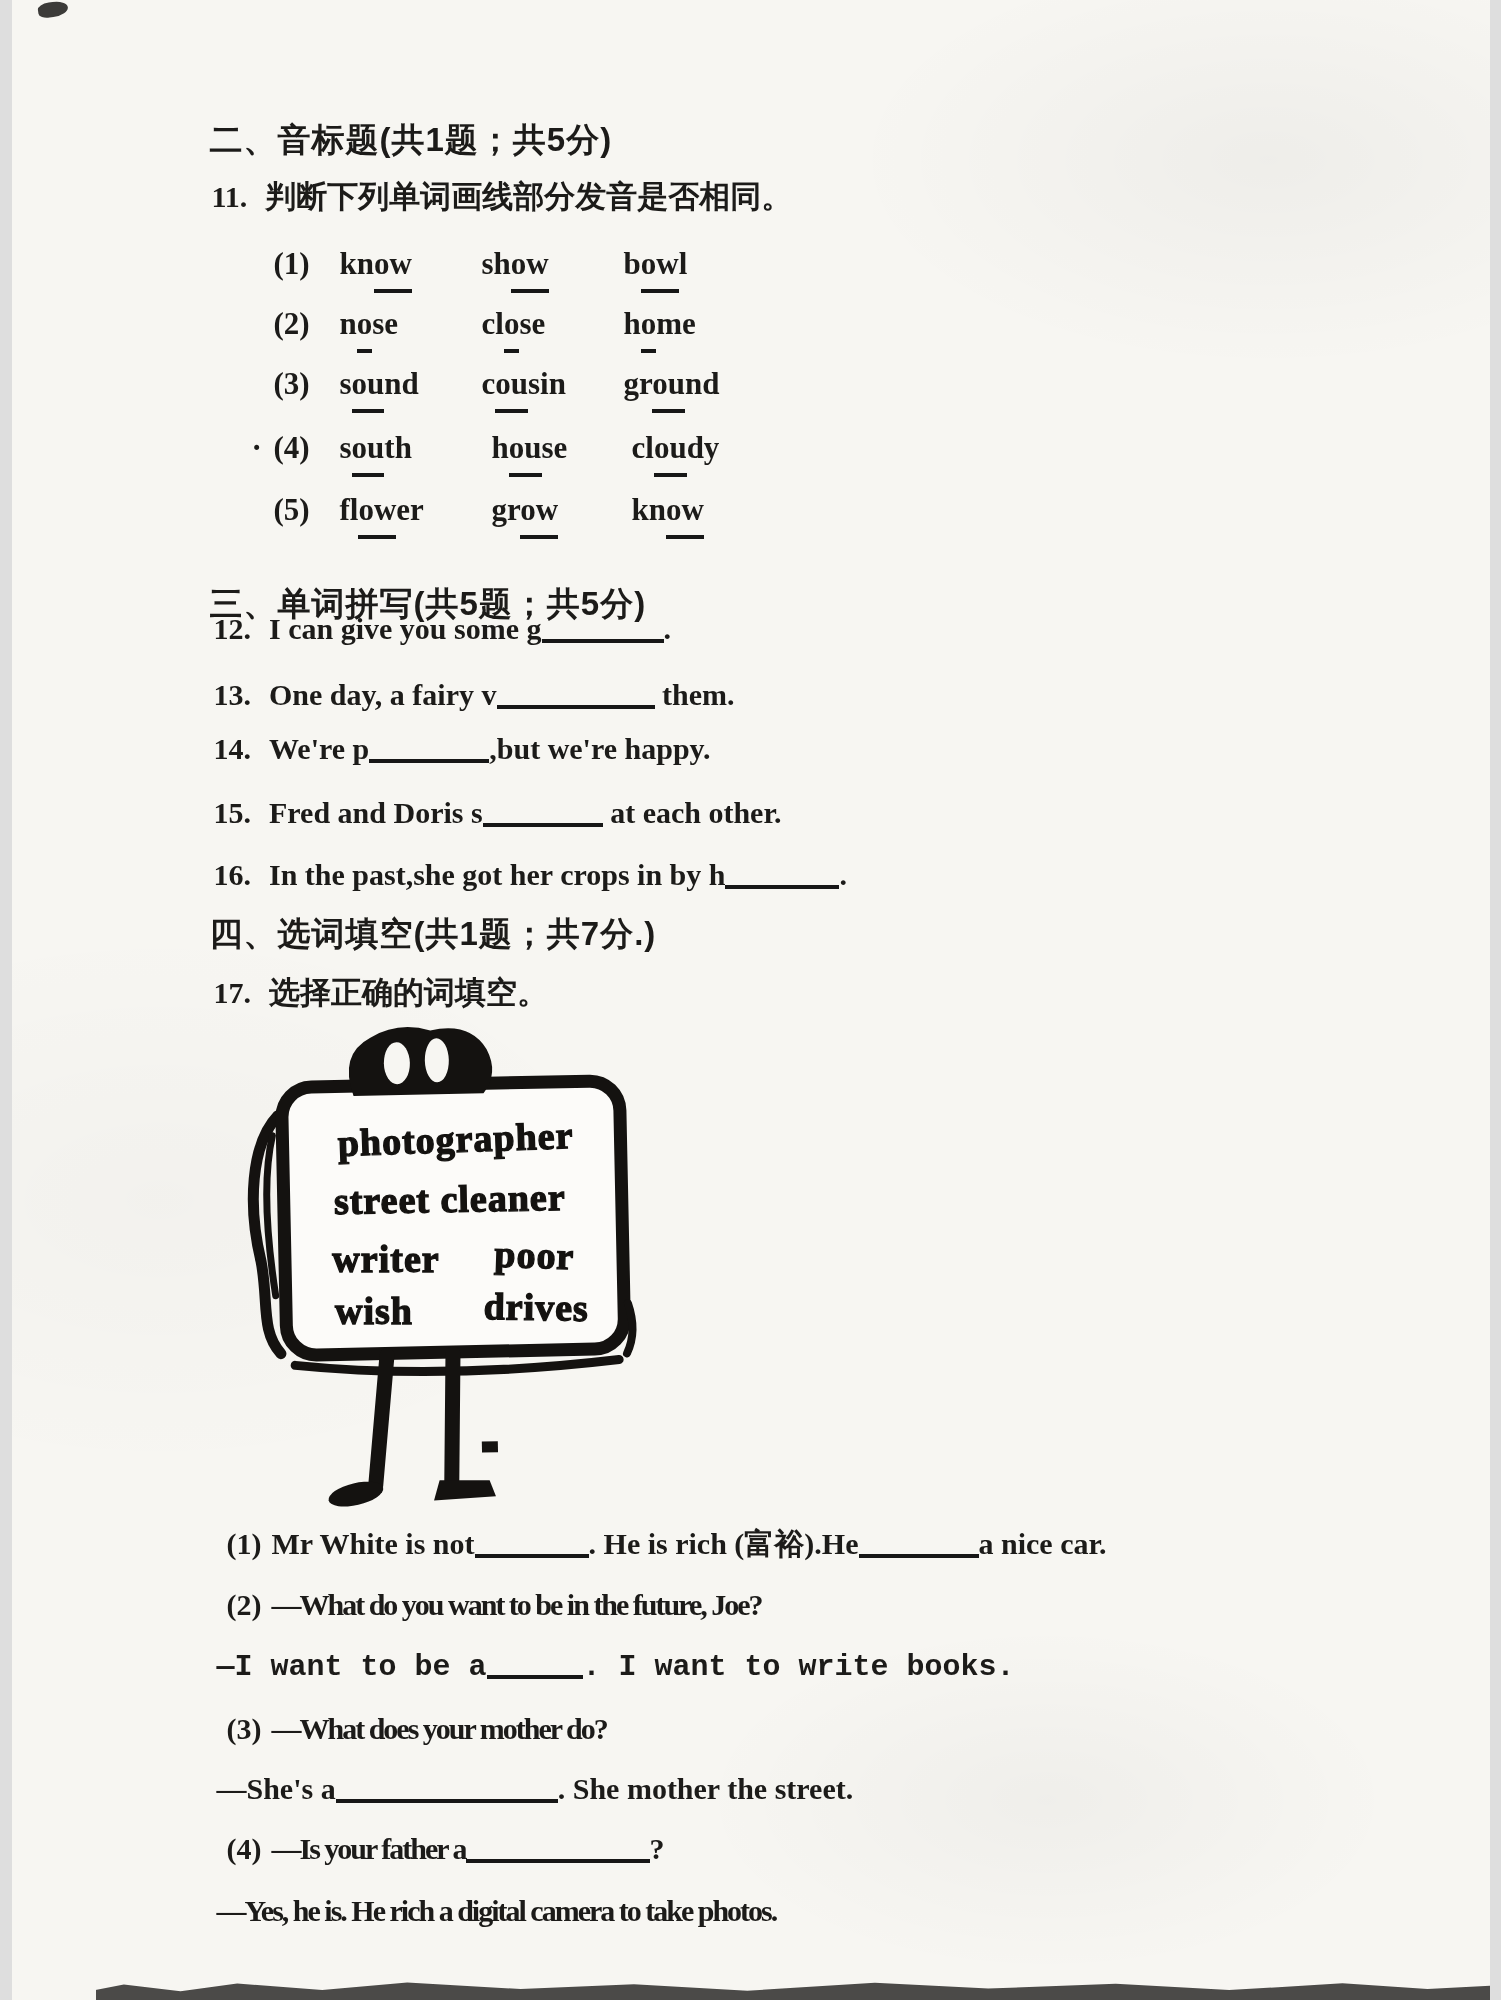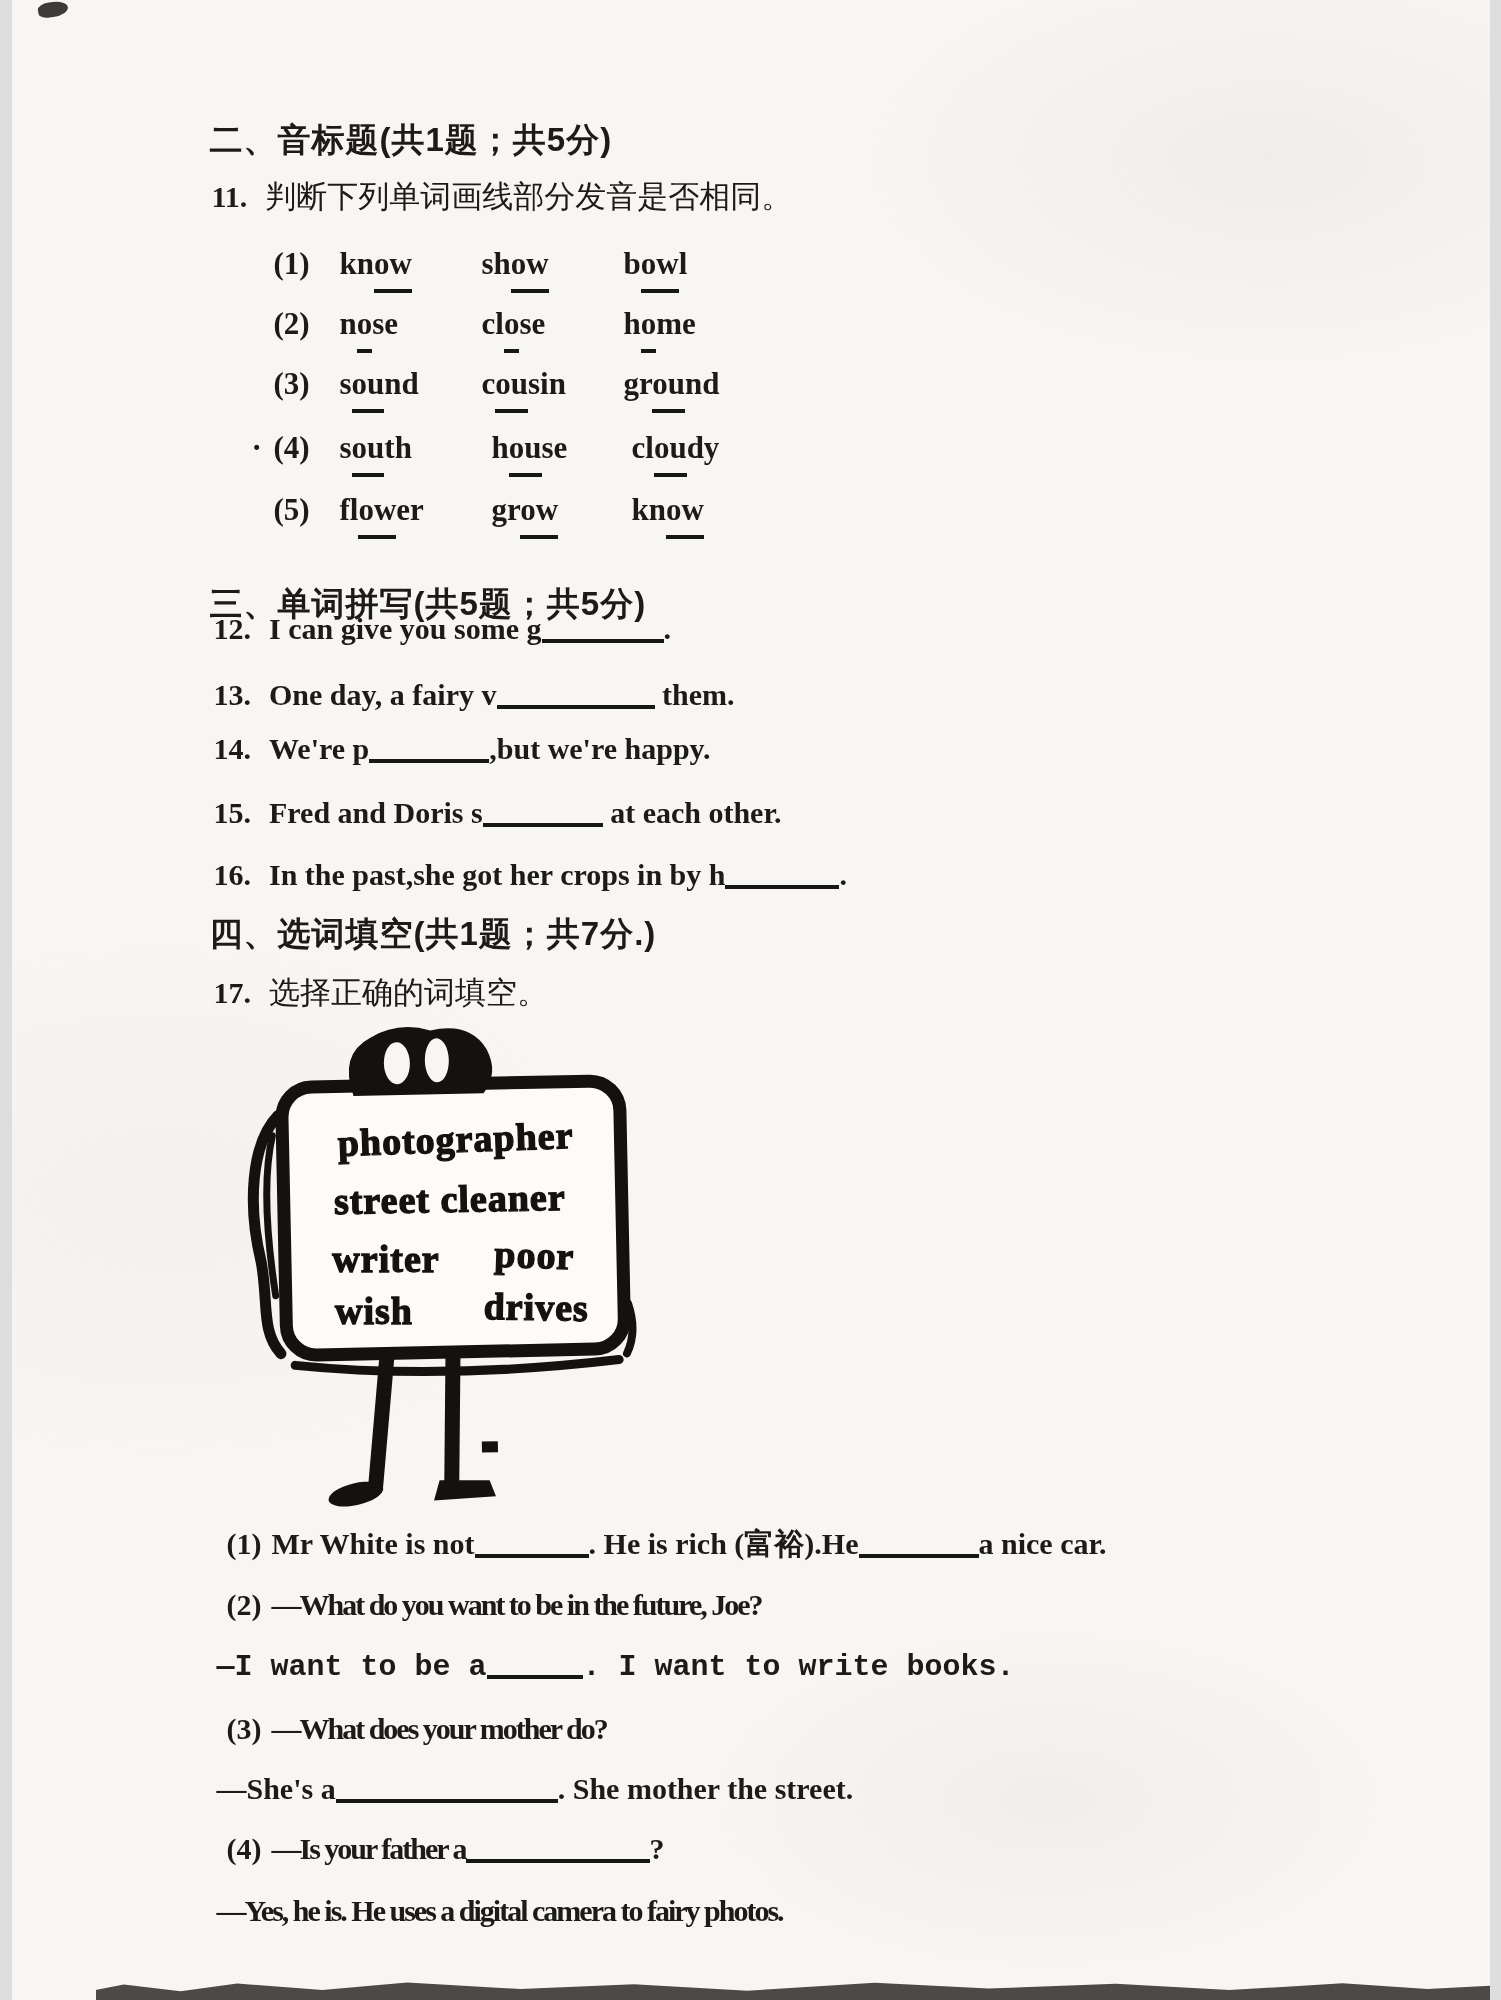--- a/index.html
+++ b/index.html
@@ -15,21 +15,21 @@
     overflow:hidden;
     color:#1c1b19;
     text-align:center;
   }
   .abs{position:absolute;}
   .cn{font-family:"Liberation Sans","DejaVu Sans",sans-serif;font-weight:700;}
   .en{font-family:"Liberation Serif","DejaVu Serif",serif;font-weight:700;}
   .heading{font-size:33px;letter-spacing:1px;}
   .itemline{font-size:30px;white-space:nowrap;}
   .itemnum{font-family:"Liberation Serif","DejaVu Serif",serif;font-weight:700;margin-right:18px;}
-  .cntext{font-family:"Liberation Sans","DejaVu Sans",sans-serif;font-weight:400;font-size:31px;}
+  .cntext{font-family:"Liberation Sans","DejaVu Sans",sans-serif;font-weight:700;font-size:31px;}
   .prow{position:absolute;height:46px;width:900px;font-size:31px;}
   .prow span{position:absolute;white-space:nowrap;}
   .w{font-family:"Liberation Serif","DejaVu Serif",serif;font-weight:700;}
   .u{border-bottom:4px solid #171717;padding-bottom:8px;}
   .bl{display:inline-block;border-bottom:4px solid #171717;height:24px;vertical-align:-4px;}
   .dash{letter-spacing:-2px;}
   
   .sign{position:absolute;left:222px;top:1012px;width:415px;height:505px;}
   .sign svg{position:absolute;left:0;top:0;}
   .sign text{
@@ -170,16 +170,16 @@
     <span class="itemnum" style="margin-right:10px">(3)</span><span class="dash">—What does your mother do?</span>
   </div>
   <div class="abs en itemline" style="left:205px;top:1772px;">
     <span>—She's a</span><span class="bl" style="width:222px"></span><span>. She mother the street.</span>
   </div>
 
   <div class="abs en itemline" style="left:215px;top:1832px;">
     <span class="itemnum" style="margin-right:10px">(4)</span><span class="dash">—Is your father a</span><span class="bl" style="width:184px"></span><span>?</span>
   </div>
   <div class="abs en itemline" style="left:205px;top:1894px;">
-    <span class="dash">—Yes, he is. He uses a digital camera to fairy photos.</span>
+    <span class="dash">—Yes, he is. He rich a digital camera to take photos.</span>
   </div>
 
 </div>
 
 </body></html>

